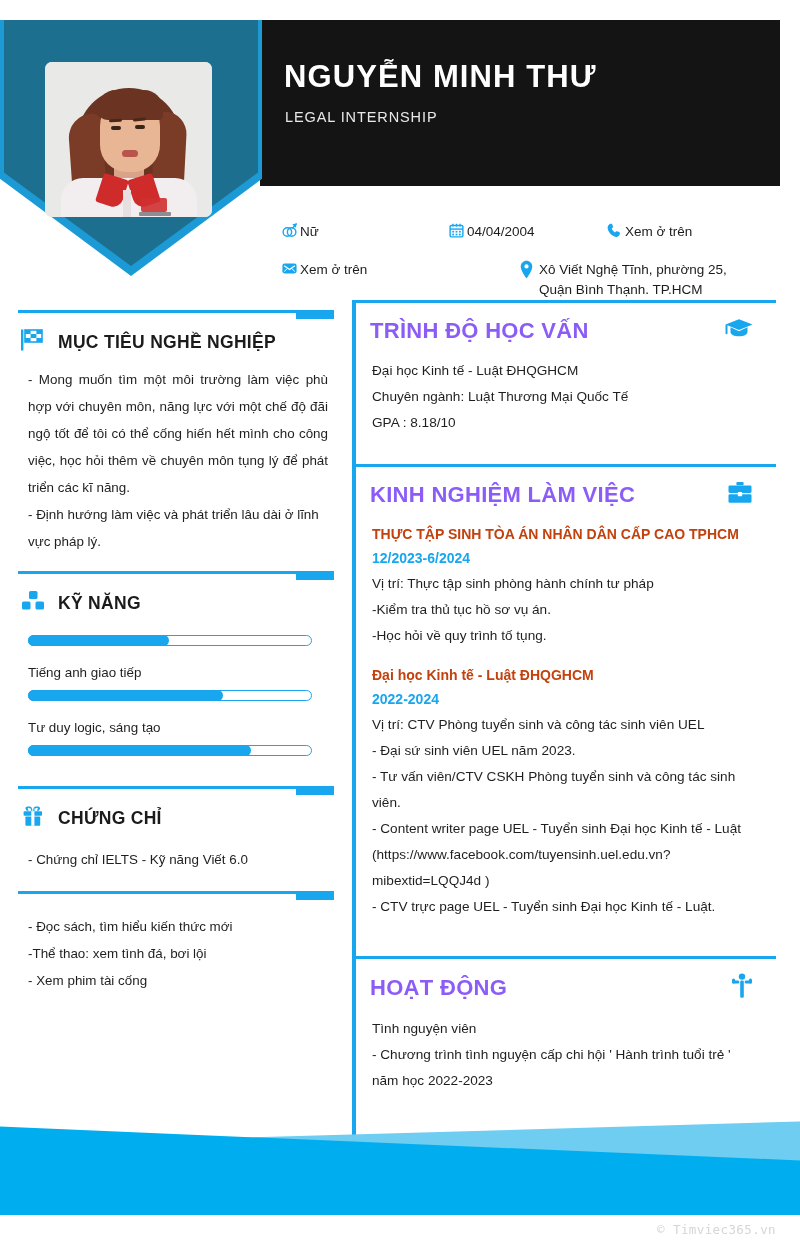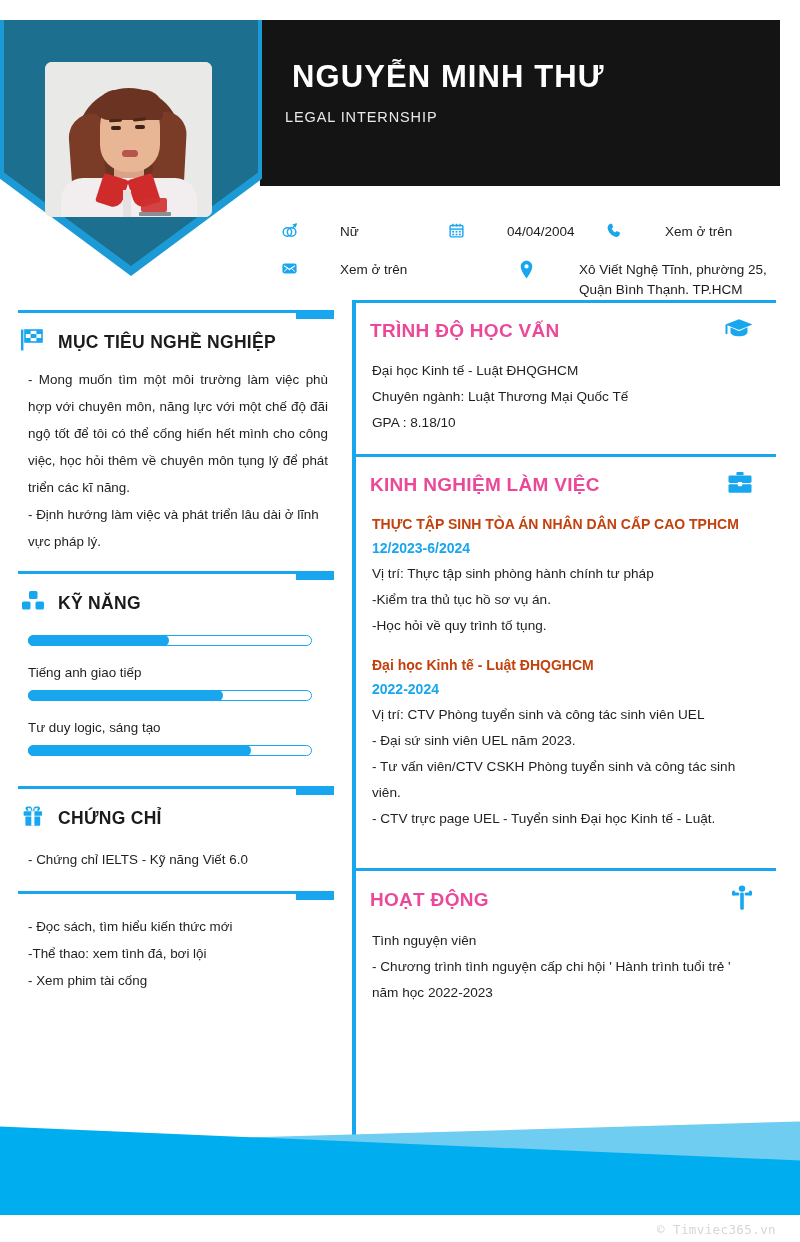--- a/index.html
+++ b/index.html
@@ -18,21 +18,21 @@
 
   
   .header-black {
     position: absolute;
     left: 260px; top: 20px;
     width: 520px; height: 166px;
     background: #141414;
   }
   .name-title {
     position: absolute;
-    left: 292px; top: 60px;
+    left: 284px; top: 60px;
     color: #ffffff;
     font-size: 31px;
     font-weight: bold;
     letter-spacing: 1.1px;
     line-height: 1.1;
     white-space: nowrap;
   }
   .job-title {
     position: absolute;
     left: 285px; top: 109px;
@@ -118,21 +118,21 @@
     position:absolute; left:96px; top:136px; width:26px; height:14px;
     background:#d03030; border-radius:2px; opacity:.9;
   }
   .ph-logo-text {
     position:absolute; left:94px; top:150px; width:32px; height:4px;
     background:#6c6c74; border-radius:1px; opacity:.75;
   }
 
   
   .contacts { position: absolute; left: 278px; top: 222px; width: 510px; }
-  .c-item { position: absolute; display: flex; align-items: flex-start; gap: 40px; }
+  .c-item { position: absolute; display: flex; align-items: flex-start; }
   .c-icon { width: 22px; flex: 0 0 22px; display:flex; align-items:flex-start; justify-content:center; }
   .c-text { font-size: 13.5px; color: #1c1c1c; line-height: 20px; white-space: pre-line; }
   .c-gender   { left: 0px;   top: 0px; }
   .c-birth    { left: 167px; top: 0px; }
   .c-phone    { left: 325px; top: 0px; }
   .c-email    { left: 0px;   top: 38px; }
   .c-address  { left: 235px; top: 38px; width: 270px; }
   .c-address .c-icon { width: 26px; flex: 0 0 26px; }
 
   
@@ -180,21 +180,21 @@
   }
 
   
   .rsec { position: relative; padding: 0 0 10px 0; }
   .rsec-bar { position: absolute; left: 0; top: 0; width: 424px; height: 3px; background: #18a6ef; }
   .rsec-head {
     display: flex; align-items: center; justify-content: space-between;
     padding: 16px 30px 0 18px;
   }
   .rsec-title {
-    font-size: 19px; font-weight: bold; color: #ec4899; letter-spacing: 0.3px;
+    font-size: 22px; font-weight: bold; color: #8b5cf6; letter-spacing: 0.3px;
   }
   .rsec-body { padding: 12px 24px 8px 20px; }
   .r-line { font-size: 13.6px; color: #1f1f1f; line-height: 26px; }
   .r-job-title {
     font-size: 14px; font-weight: bold; color: #c2410c; line-height: 24px;
   }
   .r-sub-title {
     font-size: 14px; font-weight: bold; color: #18a6ef; line-height: 25px;
   }
   .exp-block { margin-bottom: 6px; }
@@ -428,21 +428,21 @@
           </svg>
         </span>
       </div>
       <div class="rsec-body">
         <div class="r-line">Đại học Kinh tế - Luật ĐHQGHCM</div>
         <div class="r-line">Chuyên ngành: Luật Thương Mại Quốc Tế</div>
         <div class="r-line">GPA : 8.18/10</div>
       </div>
     </section>
 
-    <section class="rsec" style="">
+    <section class="rsec" style="margin-top:10px;">
       <div class="rsec-bar"></div>
       <div class="rsec-head">
         <span class="rsec-title">KINH NGHIỆM LÀM VIỆC</span>
         <span>
           <svg width="28" height="26" viewBox="0 0 28 26">
             <rect x="10.4" y="2" width="7.2" height="3.2" rx="1" fill="#18a6ef"></rect>
             <rect x="2.5" y="5.4" width="23" height="7.6" rx="1.4" fill="#18a6ef"></rect>
             <rect x="2.5" y="14.2" width="23" height="8.6" rx="1.4" fill="#18a6ef"></rect>
             <rect x="11.8" y="12" width="4.4" height="4.2" rx="0.8" fill="#ffffff"></rect>
           </svg>
@@ -455,20 +455,21 @@
           <div class="r-line">Vị trí: Thực tập sinh phòng hành chính tư pháp</div>
           <div class="r-line">-Kiểm tra thủ tục hồ sơ vụ án.</div>
           <div class="r-line">-Học hỏi về quy trình tố tụng.</div>
         </div>
         <div class="exp-block second">
           <div class="r-job-title">Đại học Kinh tế - Luật ĐHQGHCM</div>
           <div class="r-sub-title">2022-2024</div>
           <div class="r-line">Vị trí: CTV Phòng tuyển sinh và công tác sinh viên UEL</div>
           <div class="r-line">- Đại sứ sinh viên UEL năm 2023.</div>
           <div class="r-line">- Tư vấn viên/CTV CSKH Phòng tuyển sinh và công tác sinh viên.</div>
+          <div class="r-line">- Content writer page UEL - Tuyển sinh Đại học Kinh tế - Luật (https://www.facebook.com/tuyensinh.uel.edu.vn?mibextid=LQQJ4d )</div>
           <div class="r-line">- CTV trực page  UEL - Tuyển sinh Đại học Kinh tế - Luật.</div>
         </div>
       </div>
     </section>
 
     <section class="rsec" style="margin-top:12px;">
       <div class="rsec-bar"></div>
       <div class="rsec-head">
         <span class="rsec-title">HOẠT ĐỘNG</span>
         <span>

